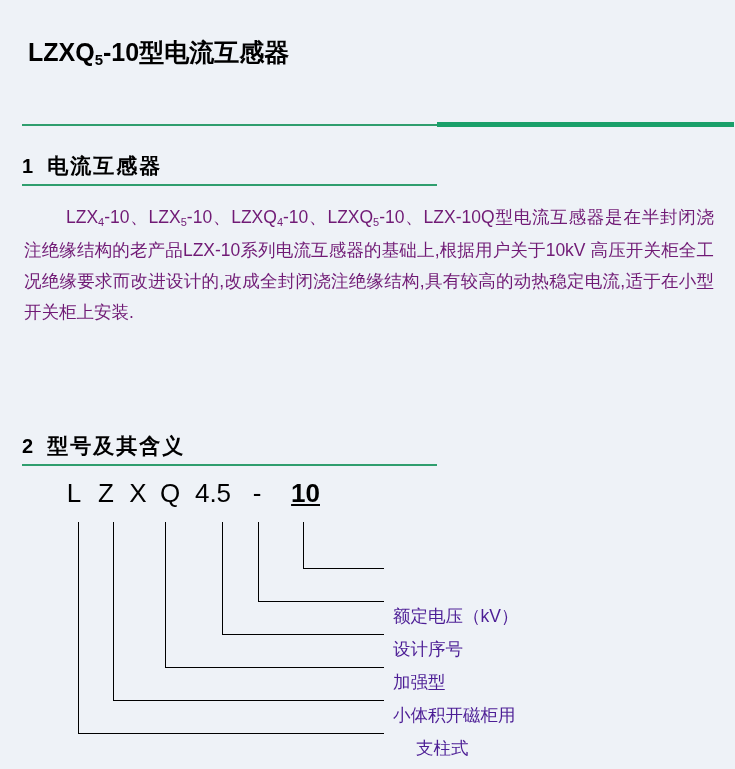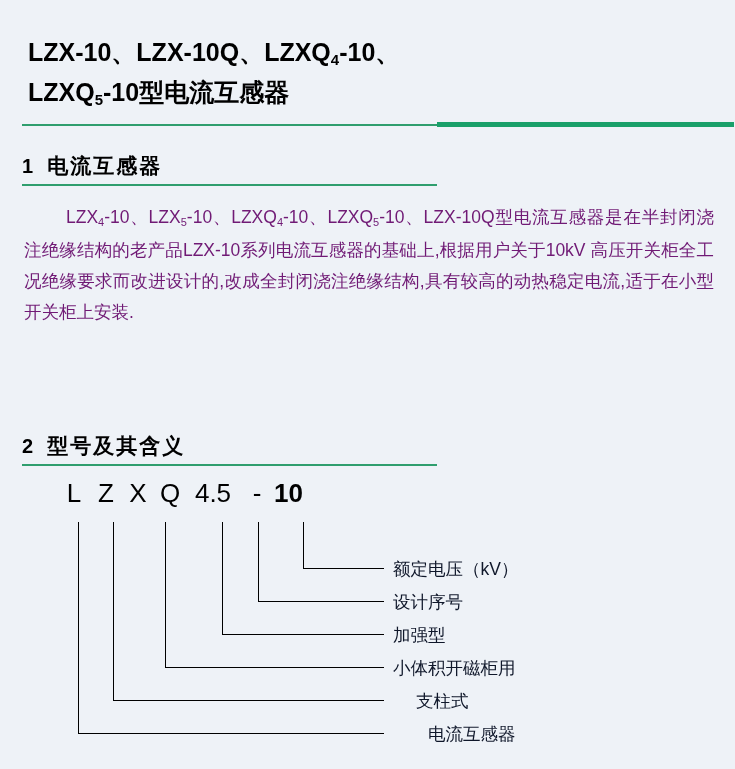--- a/index.html
+++ b/index.html
@@ -147,45 +147,44 @@
     width: 54px;
   }
   .code-dash {
     display: inline-block;
     width: 34px;
     text-align: center;
   }
   .code-num {
     display: inline-block;
     width: 46px;
-    text-align: left;
-    font-weight: bold;
+    text-align: right;
+    font-weight: bold;
+    text-decoration: underline;
   }
 
   .leader {
     position: absolute;
     border-left: 1.2px solid #000;
     border-bottom: 1.2px solid #000;
   }
   .leg-label {
     position: absolute;
     font-size: 17.5px;
-    color: #0f172a;
+    color: #4c1d95;
     white-space: nowrap;
+    margin-top: 47px;
   }
 </style>
 </head>
 <body>
 
 <div class="page">
 
   <div class="title-block">
-    <div class="title-line">
-      <span>LZX-10、LZX-10Q、LZXQ</span><sub>4</sub><span>-10、</span>
-    </div>
     <div class="title-line">
       <span>LZXQ</span><sub>5</sub><span>-10型电流互感器</span>
     </div>
   </div>
 
   <div class="title-rule">
     <div class="left"></div>
     <div class="right"></div>
   </div>
 

